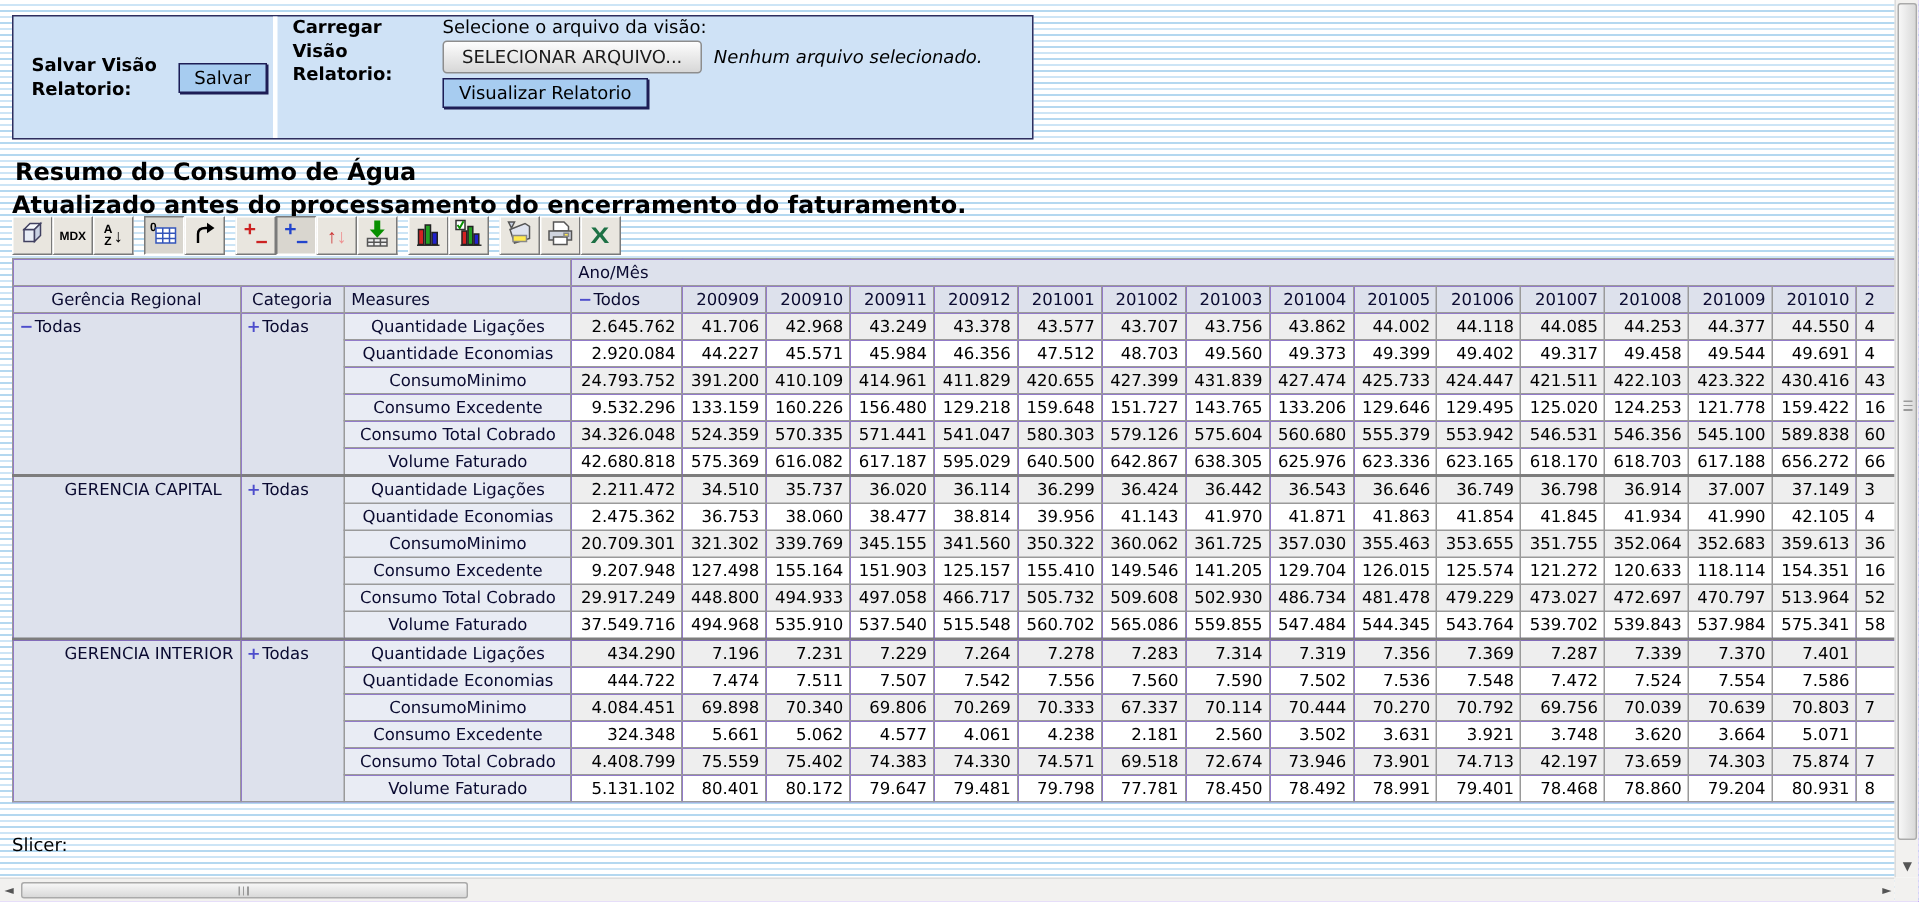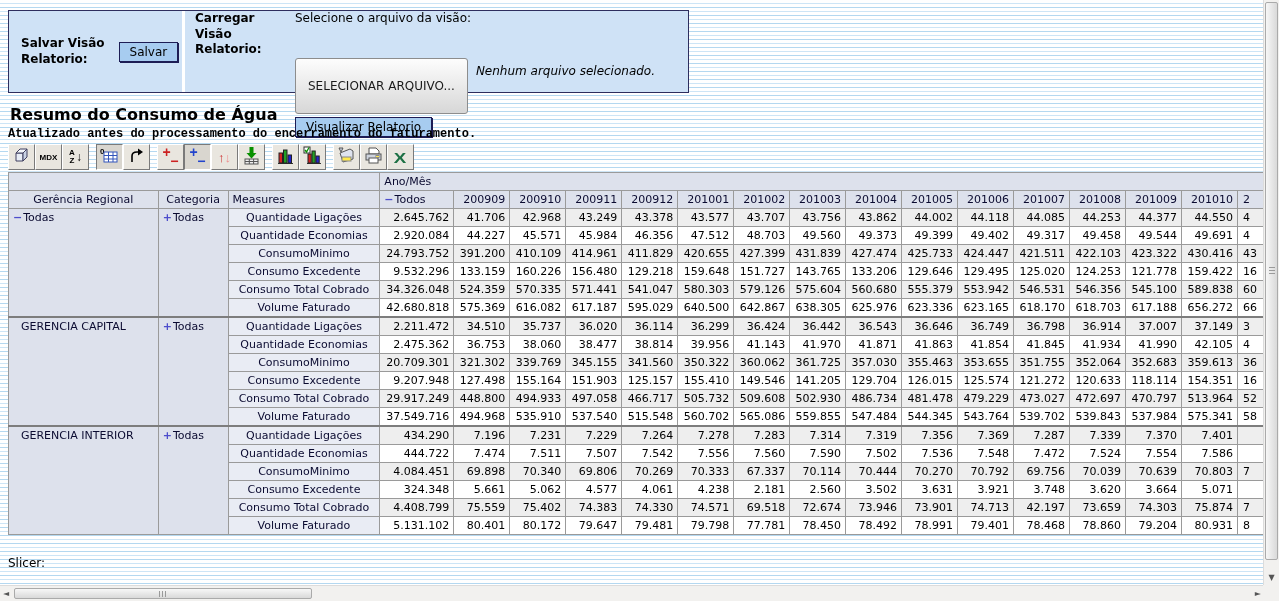--- a/index.html
+++ b/index.html
@@ -14,25 +14,25 @@
   .panel-left{width:173px;display:flex;align-items:center;}
   .p-label{font-weight:bold;font-size:12px;line-height:1.3;padding-left:12px;white-space:pre-line;}
   .btn-blue{background:#a7ccf0;border:1px solid #1d1d55;box-shadow:1px 1px 0 #1d1d55;font-size:12px;padding:2px 10px;font-family:inherit;cursor:pointer;}
   #save-btn{margin-left:14px;}
   .panel-div{width:3px;background:#ffffff;}
   .panel-right{flex:1;display:flex;align-items:flex-start;padding-left:10px;}
   .load-label{width:100px;padding-left:0;}
   .file-col{display:flex;flex-direction:column;align-items:flex-start;}
   .file-prompt{font-size:12px;margin-bottom:2px;}
   .file-row{display:flex;align-items:center;margin-bottom:3px;}
-  .file-btn{background:linear-gradient(#fdfdfd,#d7d7d7);border:1px solid #8d8d8d;border-radius:3px;font-size:12px;padding:20px 12px;font-family:inherit;color:#1a1a1a;cursor:pointer;margin-top:31px;}
+  .file-btn{background:linear-gradient(#fdfdfd,#d7d7d7);border:1px solid #8d8d8d;border-radius:3px;font-size:12px;padding:3px 12px;font-family:inherit;color:#1a1a1a;cursor:pointer;}
   .file-status{font-size:12px;margin-left:8px;font-style:italic;}
   
   .title{position:absolute;left:10px;top:105px;font-size:16px;font-weight:bold;}
-  .subtitle{position:absolute;left:8px;top:127px;font-size:12px;font-weight:bold;font-family:Liberation Mono, monospace;}
+  .subtitle{position:absolute;left:8px;top:127px;font-size:16px;font-weight:bold;}
   
   .toolbar{position:absolute;left:8px;top:143px;display:flex;align-items:flex-end;height:27px;}
   .tb{width:27px;height:26px;background:#e9e6df;border:1px solid;border-color:#ffffff #7a7a7a #7a7a7a #ffffff;
       display:flex;align-items:center;justify-content:center;padding:0;cursor:pointer;position:relative;}
   .tb.pressed{border-color:#7a7a7a #ffffff #ffffff #7a7a7a;background:#d9d6cf;}
   .gap{width:7px;}
   .mdx{font-size:8px;font-weight:bold;letter-spacing:0;}
   .sort-ic{display:flex;align-items:center;font-weight:bold;}
   .sort-ic .az{display:flex;flex-direction:column;font-size:8px;line-height:8px;}
   .sort-ic .arr{font-size:12px;margin-left:1px;}
@@ -47,21 +47,21 @@
   .xl{font-weight:bold;font-size:15px;color:#1e7145;transform:scaleX(1.25);}
   
   .tablewrap{position:absolute;left:8px;top:172px;width:1256px;overflow:hidden;}
   table.pivot{border-collapse:collapse;table-layout:fixed;background:#8b5cf6;font-size:11px;border:1px solid #5a5a5a;border-right:none;}
   .pivot th,.pivot td{border:1px solid #9a9a9a;padding:0 4px;height:18px;line-height:17px;overflow:hidden;white-space:nowrap;font-weight:normal;}
   .hd{background:#dde1ec;font-weight:bold;color:#0a0a30;text-align:left;}
   .hd.cen{text-align:center;}
   .hd.mon{text-align:right;}
   .measure{background:#e9ecf4;font-weight:bold;color:#0a0a30;text-align:center;}
   .member{background:#dde1ec;font-weight:bold;color:#0a0a30;vertical-align:top;text-align:left;padding-top:1px;}
-  .member.indent{padding-left:12px;}
+  .member.indent{padding-left:34px;}
   .mi{color:#4d4dcc;font-weight:bold;margin-right:1px;}
   .val{text-align:right;}
   tr.odd td.val{background:#eeeeee;}
   tr.even td.val{background:#ffffff;}
   td.pv,th.pv{border-right:none;text-align:left;padding-left:5px;}
   tr.bstart td{border-top:2px solid #7d7d7d;}
   
   .slicer{position:absolute;left:8px;top:556px;font-size:12px;}
   
   .vsb{position:absolute;right:0;top:0;width:16px;height:585px;background:#f2f1ef;border-left:1px solid #dcdcdc;}

